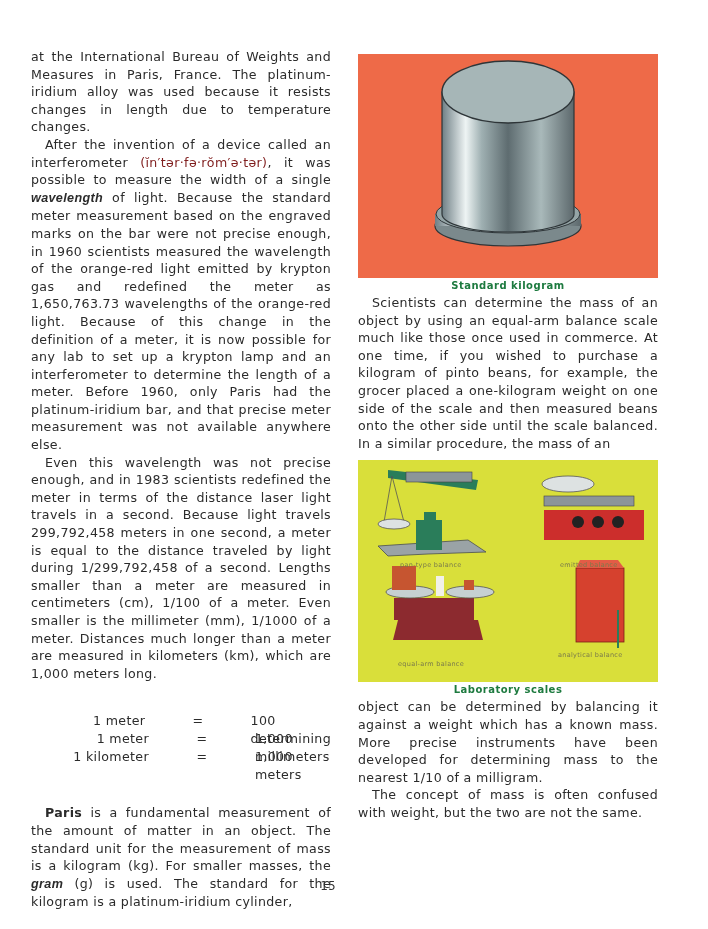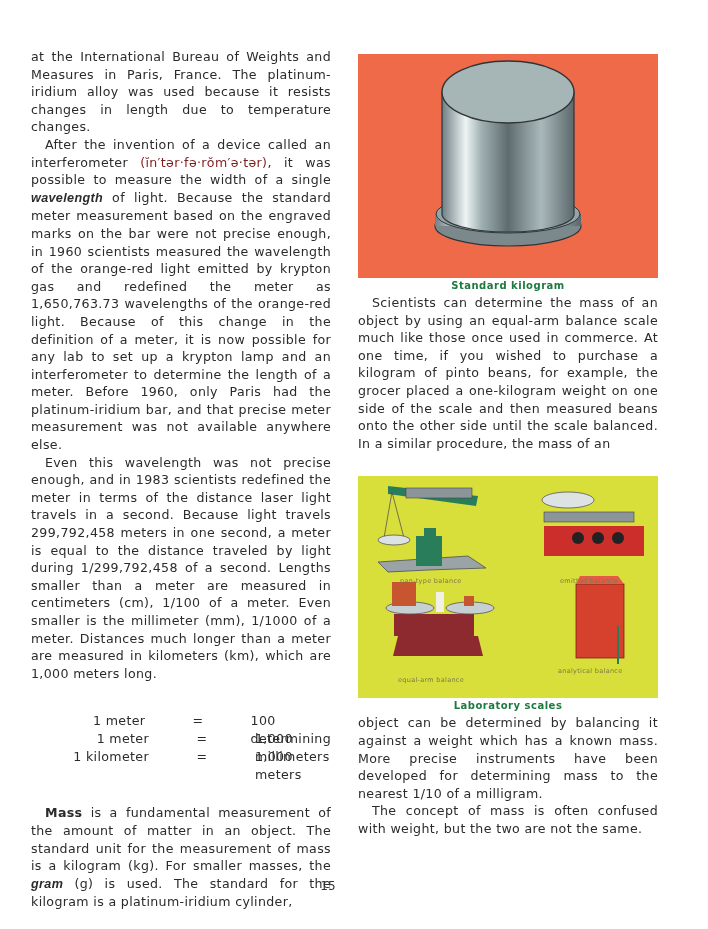--- a/index.html
+++ b/index.html
@@ -14,21 +14,21 @@
   .term-bold { font-weight: bold; }
   .pron { color: #7f1d1d; }
   .eq-block { margin: 30px 0 38px 0; }
   .eq-row { display: flex; height: 18px; gap: 40px; }
   .eq-l { width: 118px; text-align: right; }
   .eq-s { width: 26px; text-align: center; }
   .eq-r { flex: 1; text-align: left; }
   .figure { position: relative; width: 300px; }
   .fig-kg { height: 224px; background: #ee6a48; margin-top: 6px; overflow: hidden; }
   .caption { text-align: center; color: #1d7a3f; font-weight: bold; font-size: 10px; height: 16px; line-height: 16px; letter-spacing: 0.5px; }
-  .fig-scales { height: 222px; background: #d9df3a; margin-top: 24px; overflow: hidden; }
+  .fig-scales { height: 222px; background: #d9df3a; margin-top: 8px; overflow: hidden; }
   .sub-cap { position: absolute; font-size: 6.5px; color: #7a7a4a; letter-spacing: 0.3px; }
   .page-num { position: absolute; top: 879px; left: 0; width: 656px; text-align: center; font-size: 12px; color: #333; }
 </style>
 </head>
 <body>
 
 <div class="col left">
   <p>at the International Bureau of Weights and Measures in Paris, France. The platinum-iridium alloy was used because it resists changes in length due to temperature changes.</p>
   <p class="indent"><span>After the invention of a device called an interferometer </span><span class="pron">(ĭn′tər·fə·rŏm′ə·tər)</span><span>, it was possible to measure the width of a single </span><span class="term-ital">wavelength</span><span> of light. Because the standard meter measurement based on the engraved marks on the bar were not precise enough, in 1960 scientists measured the wavelength of the orange-red light emitted by krypton gas and redefined the meter as 1,650,763.73 wavelengths of the orange-red light. Because of this change in the definition of a meter, it is now possible for any lab to set up a krypton lamp and an interferometer to determine the length of a meter. Before 1960, only Paris had the platinum-iridium bar, and that precise meter measurement was not available anywhere else.</span></p>
   <p class="indent">Even this wavelength was not precise enough, and in 1983 scientists redefined the meter in terms of the distance laser light travels in a second. Because light travels 299,792,458 meters in one second, a meter is equal to the distance traveled by light during 1/299,792,458 of a second. Lengths smaller than a meter are measured in centimeters (cm), 1/100 of a meter. Even smaller is the millimeter (mm), 1/1000 of a meter. Distances much longer than a meter are measured in kilometers (km), which are 1,000 meters long.</p>
@@ -44,21 +44,21 @@
       <span class="eq-s">=</span>
       <span class="eq-r">1,000 millimeters</span>
     </div>
     <div class="eq-row">
       <span class="eq-l">1 kilometer</span>
       <span class="eq-s">=</span>
       <span class="eq-r">1,000 meters</span>
     </div>
   </div>
 
-  <p class="indent"><span class="term-bold">Mass</span><span> is a fundamental measurement of the amount of matter in an object. The standard unit for the measurement of mass is a kilogram (kg). For smaller masses, the </span><span class="term-ital">gram</span><span> (g) is used. The standard for the kilogram is a platinum-iridium cylinder,</span></p>
+  <p class="indent"><span class="term-bold">Paris</span><span> is a fundamental measurement of the amount of matter in an object. The standard unit for the measurement of mass is a kilogram (kg). For smaller masses, the </span><span class="term-ital">gram</span><span> (g) is used. The standard for the kilogram is a platinum-iridium cylinder,</span></p>
 </div>
 
 <div class="col right">
 
   <div class="figure fig-kg">
     <svg width="300" height="224" viewBox="0 0 300 224">
       <defs>
         <linearGradient id="cyl" x1="0" x2="1" y1="0" y2="0">
           <stop offset="0" stop-color="#6f7f85"></stop>
           <stop offset="0.18" stop-color="#eef4f4"></stop>

